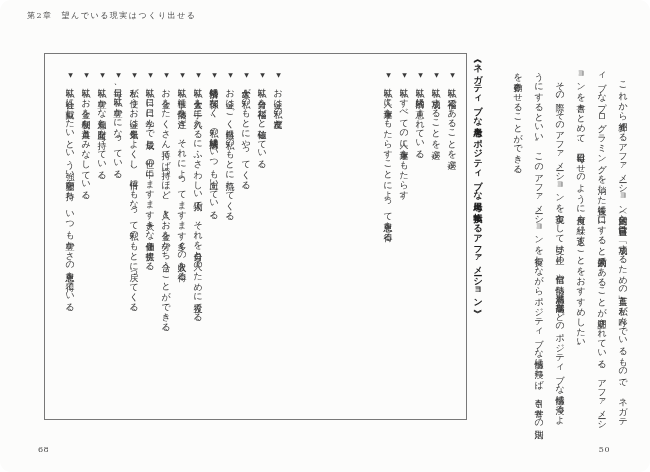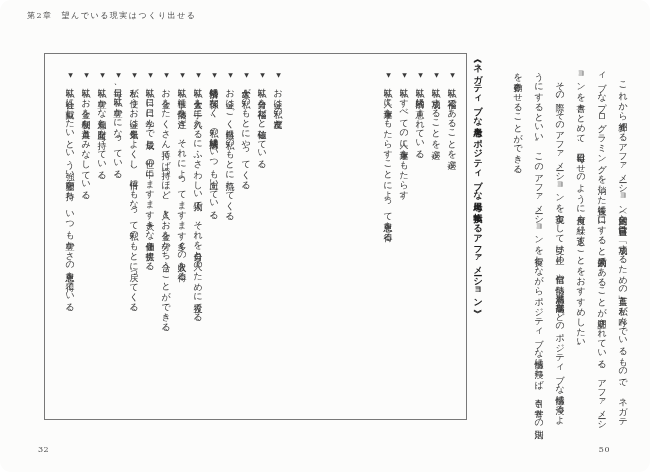--- a/index.html
+++ b/index.html
@@ -143,16 +143,16 @@
       <p class="item"><span class="tri">▼</span><span>私は日に日に学んで成長し、世の中にますます大きな価値を提供する。</span></p>
       <p class="item"><span class="tri">▼</span><span>私が使うお金は景気をよくし、何倍にもなって私のもとに戻ってくる。</span></p>
       <p class="item"><span class="tri">▼</span><span>毎日、私は豊かになっている。</span></p>
       <p class="item"><span class="tri">▼</span><span>私は豊かな知恵と財産を持っている。</span></p>
       <p class="item"><span class="tri">▼</span><span>私はお金を便利な道具とみなしている。</span></p>
       <p class="item"><span class="tri">▼</span><span>私は社会に貢献したいという強い願望を持ち、いつも豊かさの恩恵を得ている。</span></p>
     </div>
 
   </div>
 
-  <div class="pagenum pn-left">32</div>
+  <div class="pagenum pn-left">68</div>
   <div class="pagenum pn-right">50</div>
 
 </div>
 
 </body></html>

